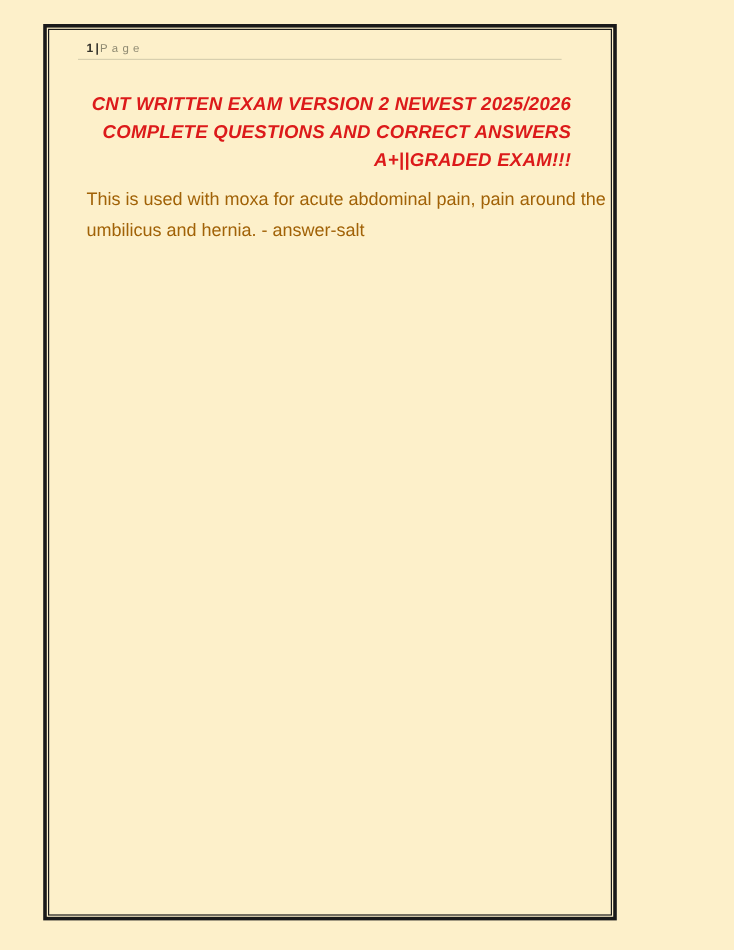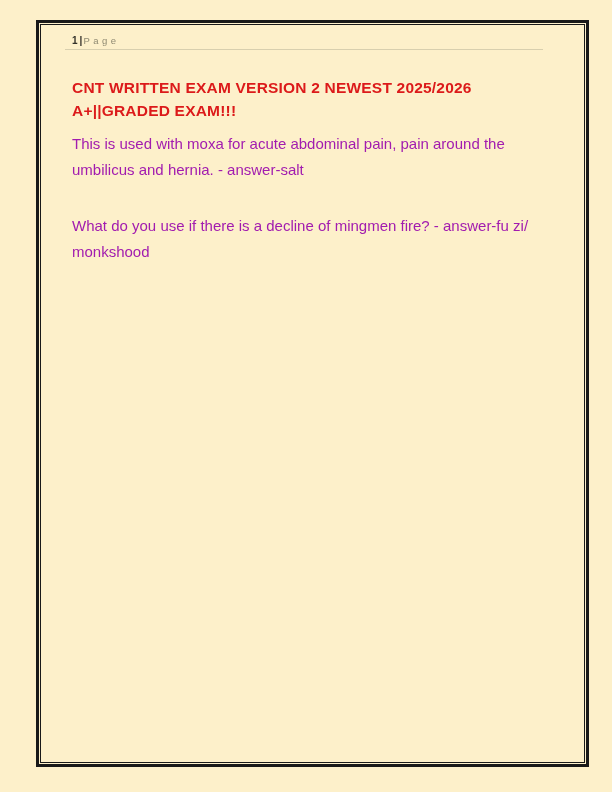--- a/index.html
+++ b/index.html
@@ -16,21 +16,21 @@
   .sheet {
     position: relative;
     width: 612px;
     height: 792px;
     background: #fdf0ca;
   }
   .border-outer {
     position: absolute;
     left: 36px;
     top: 20px;
-    width: 553px;
+    width: 478px;
     height: 747px;
     border: 3px solid #191919;
     box-sizing: border-box;
   }
   .border-inner {
     position: absolute;
     inset: 1px;
     border: 1px solid #191919;
   }
   .content {
@@ -58,54 +58,55 @@
   .header-rule {
     border-bottom: 1.5px solid #d8cfae;
     margin: 2px 8px 0 -7px;
     height: 0;
   }
   .title {
     color: #dc1a1a;
     font-weight: bold;
     font-size: 15.5px;
     line-height: 23px;
-    text-align: left;
+    text-align: right;
     margin: 26px 0 0 0;
     letter-spacing: 0.2px;
+    font-style: italic;
   }
   .questions {
     margin-top: 9px;
     width: 476px;
   }
   .questions p {
     font-size: 15px;
     line-height: 26px;
-    color: #a21caf;
+    color: #a16207;
     margin: 0 0 30px 0;
   }
 </style>
 </head>
 <body>
 
 <div class="sheet">
   <div class="border-outer">
     <div class="border-inner">
       <div class="content">
 
         <div class="page-header">
           <span class="pg-num">1</span><span class="pg-sep">|</span><span class="pg-label">Page</span>
         </div>
         <div class="header-rule"></div>
 
         <div class="title">
           <div>CNT WRITTEN EXAM VERSION 2 NEWEST 2025/2026</div>
+          <div>COMPLETE QUESTIONS AND CORRECT ANSWERS</div>
           <div>A+||GRADED EXAM!!!</div>
         </div>
 
         <div class="questions">
           <p>This is used with moxa for acute abdominal pain, pain around the umbilicus and hernia. - answer-salt</p>
-          <p>What do you use if there is a decline of mingmen fire? - answer-fu zi/ monkshood</p>
         </div>
 
       </div>
     </div>
   </div>
 </div>
 
 </body></html>

